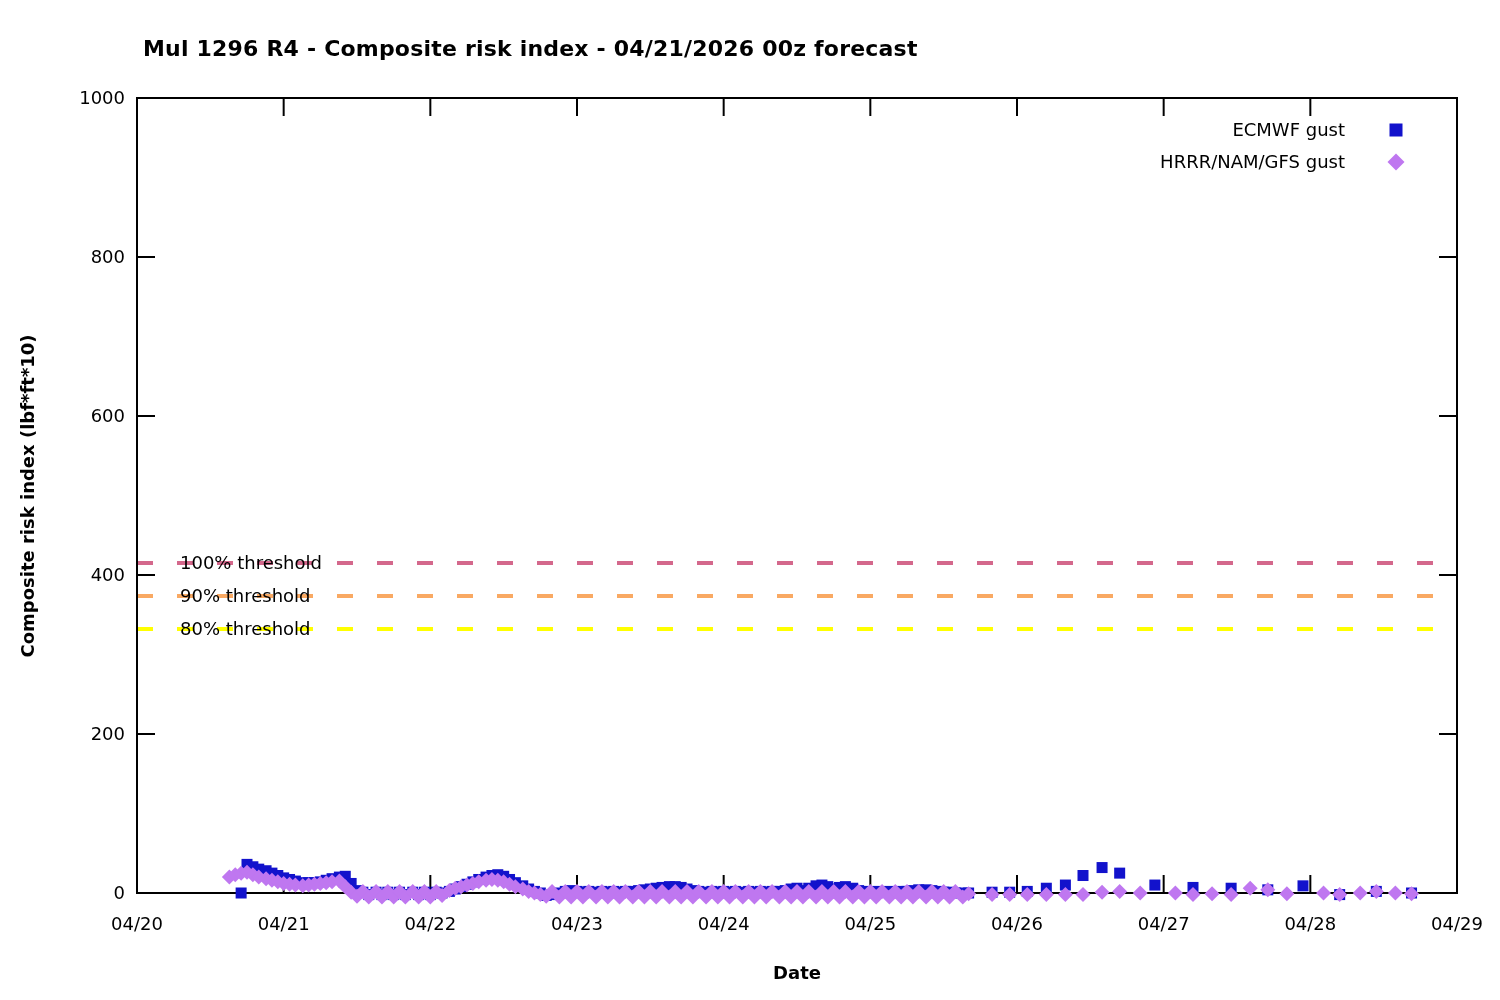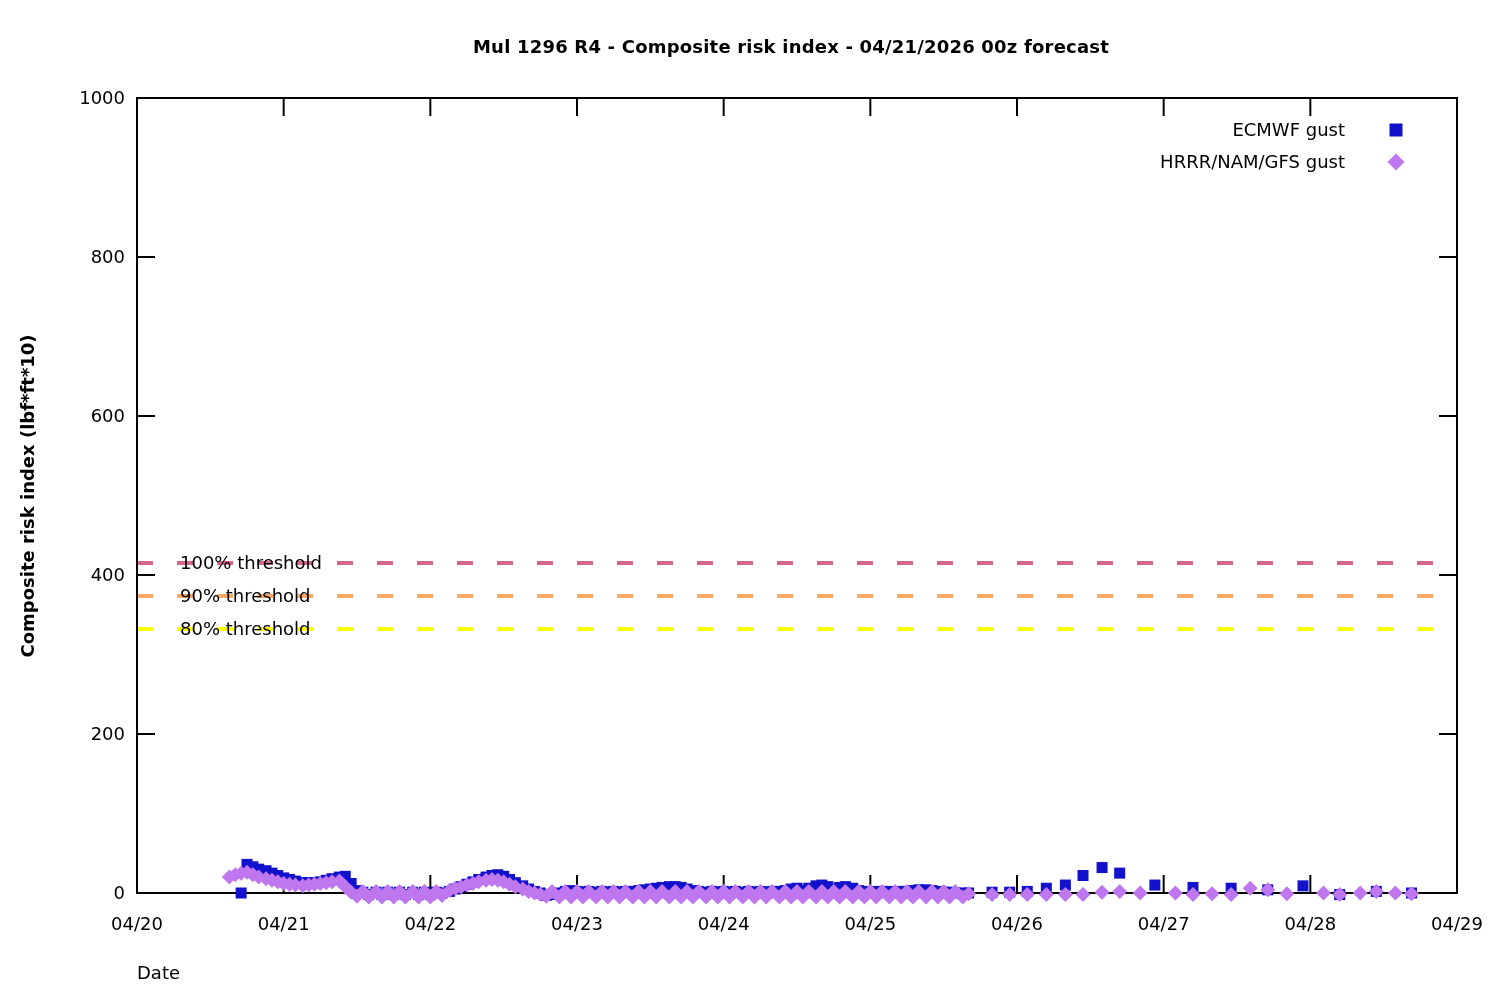--- a/index.html
+++ b/index.html
@@ -1,22 +1,22 @@
 <!DOCTYPE html>
 <html><head>
 <meta charset="utf-8">
 <style>
   html,body{margin:0;padding:0;background:#ffffff;}
   body{width:1500px;height:1000px;position:relative;overflow:hidden;
        font-family:"DejaVu Sans","Liberation Sans",sans-serif;color:#000;}
   .figure{position:absolute;left:0;top:0;width:1500px;height:1000px;}
-  .chart-title{position:absolute;left:131px;top:36px;width:1320px;
-       text-align:center;font-size:18px;font-weight:bold;letter-spacing:0.2px;}
+  .chart-title{position:absolute;left:143px;top:36px;width:1320px;
+       font-size:22px;font-weight:bold;letter-spacing:0.2px;}
   .x-axis-title{position:absolute;left:137px;top:962px;width:1320px;
-       text-align:left;font-size:18px;font-weight:normal;}
+       text-align:center;font-size:18px;font-weight:bold;}
   .y-axis-title{position:absolute;left:-168px;top:481px;width:400px;height:30px;
        text-align:center;font-size:18px;font-weight:bold;
        transform:rotate(-90deg);}
   svg{position:absolute;left:0;top:0;}
 </style>
 </head>
 <body>
 
 <div class="figure">
   <div class="chart-title">Mul 1296 R4 - Composite risk index - 04/21/2026 00z forecast</div>

